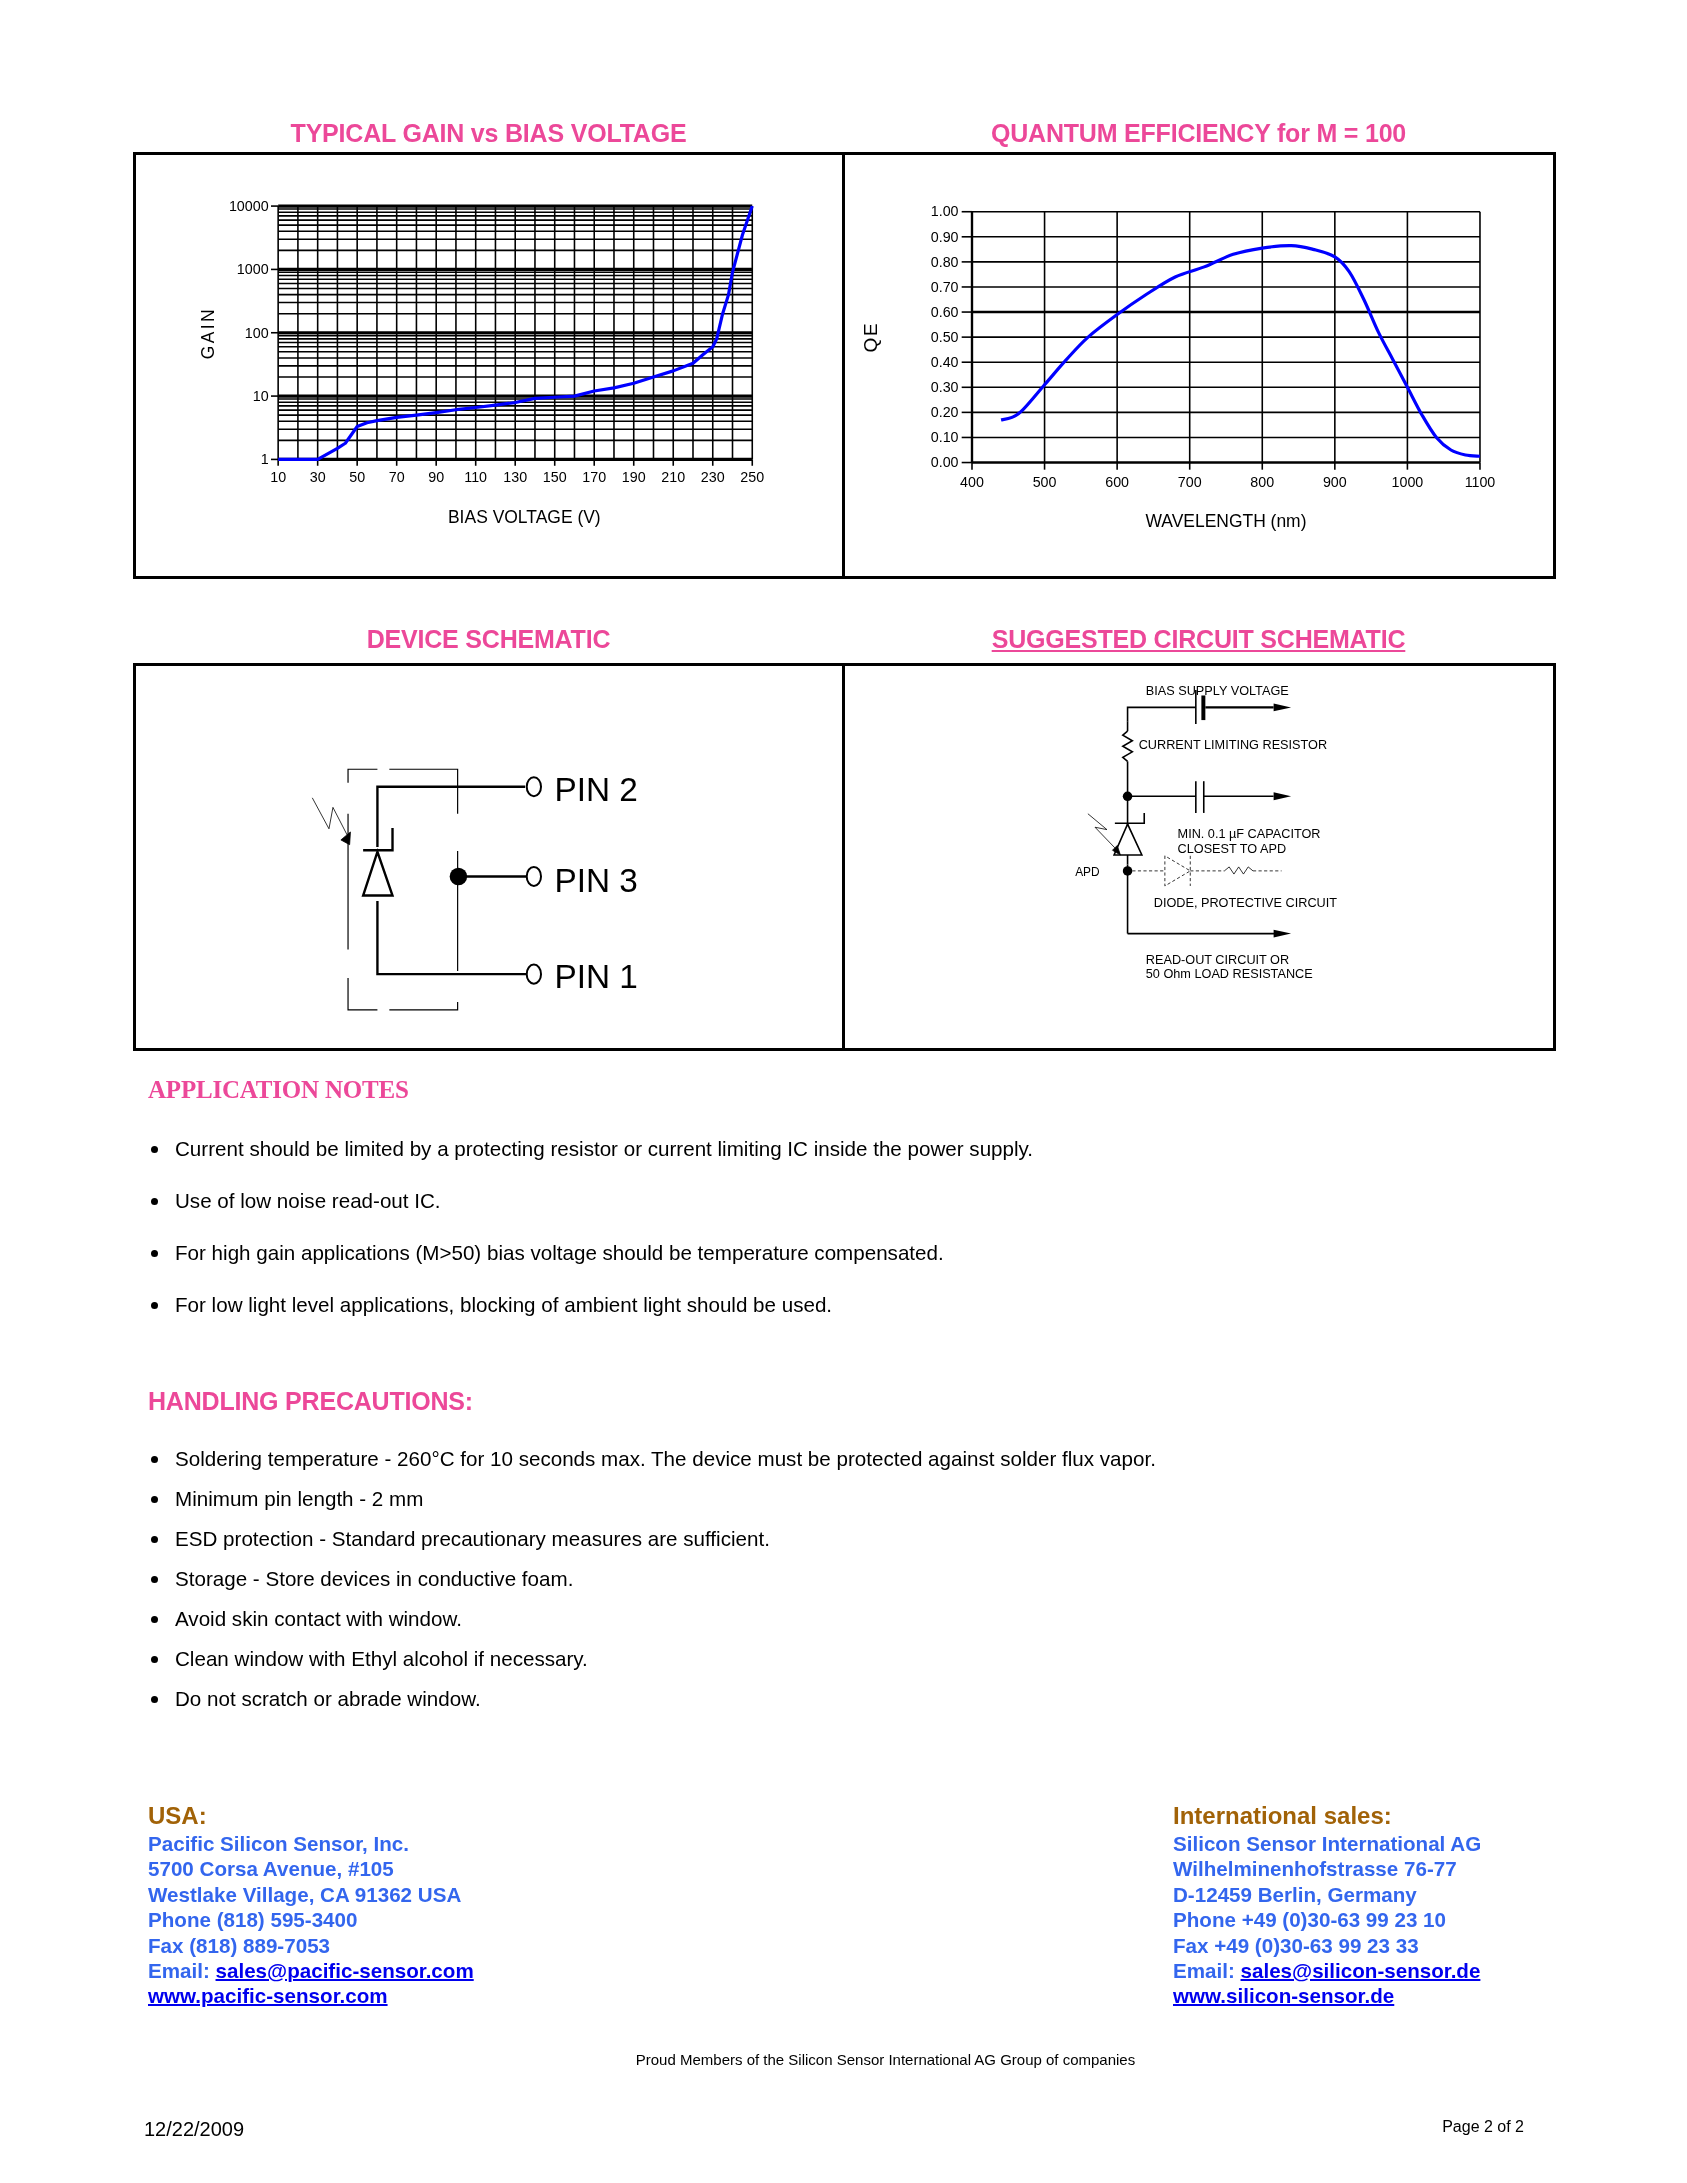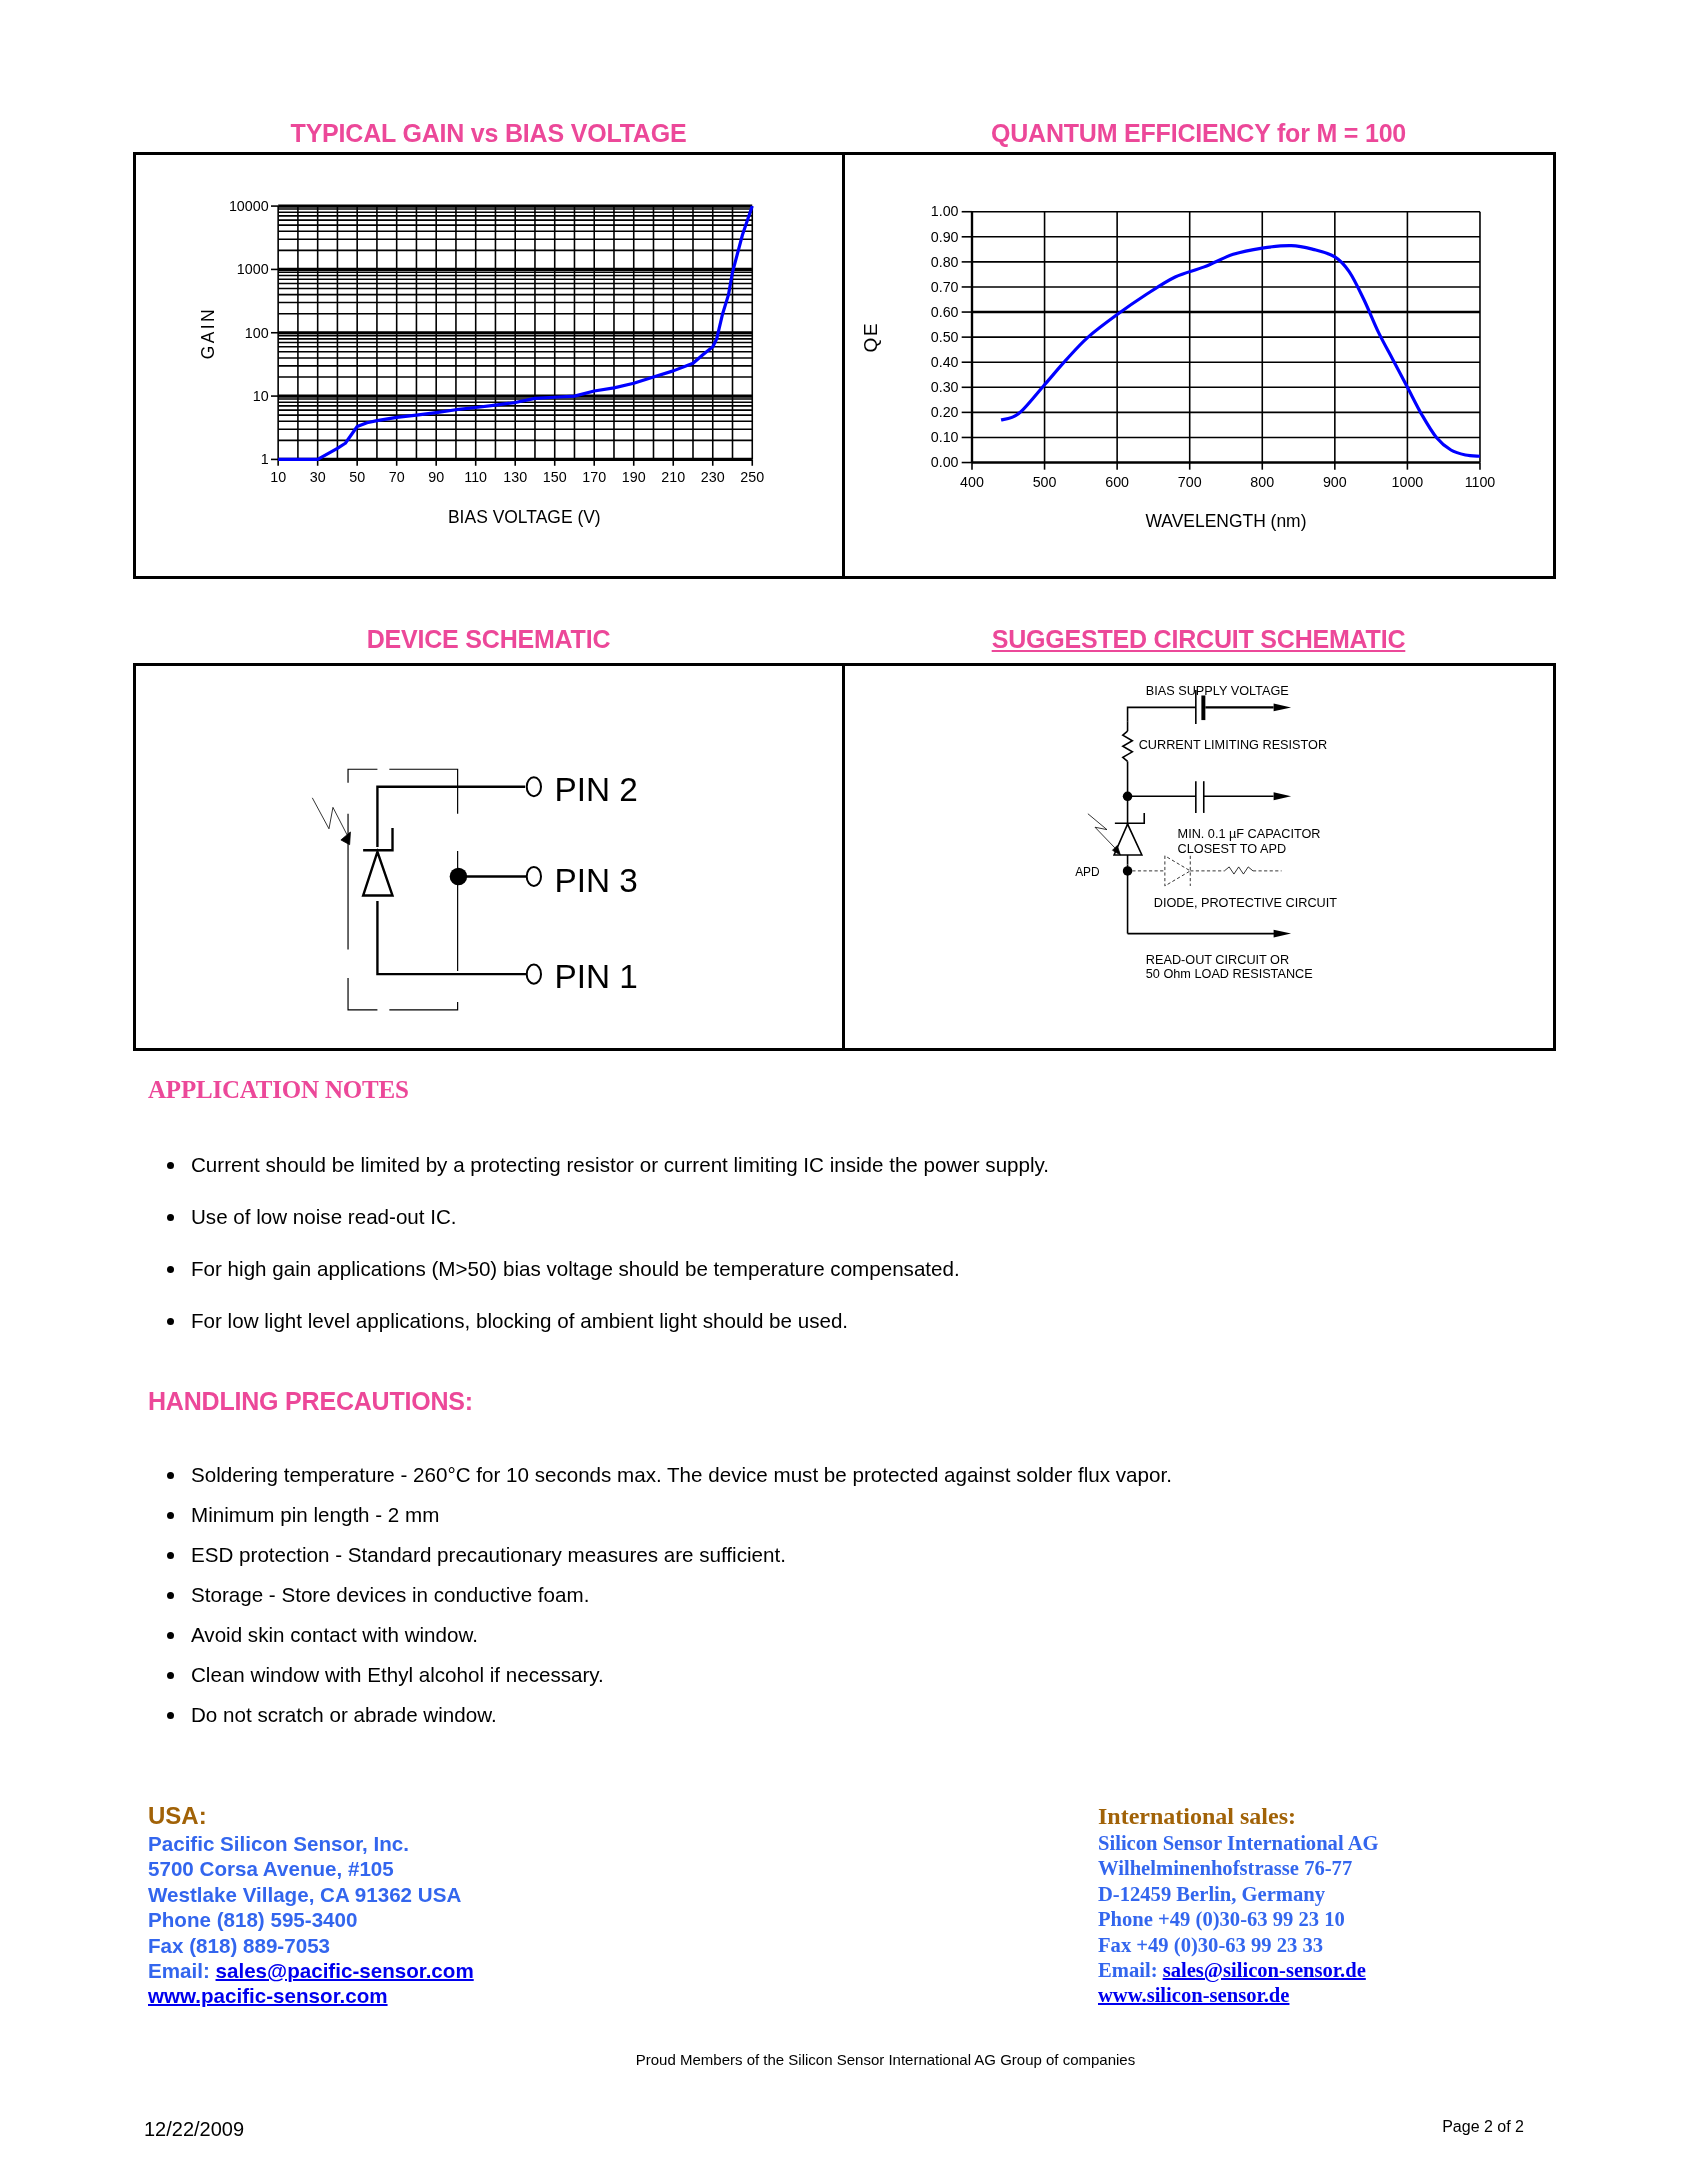--- a/index.html
+++ b/index.html
@@ -5,21 +5,21 @@
   html, body { margin: 0; padding: 0; background: #ffffff; }
   body { width: 1687px; height: 2183px; position: relative; overflow: hidden;
          font-family: "Liberation Sans", sans-serif; color: #000; }
   .abs { position: absolute; }
   .sec-title { position: absolute; color: #ec4899; font-weight: bold; font-size: 25px;
                font-family: "Liberation Sans", sans-serif; white-space: nowrap; letter-spacing: -0.2px; }
   .center { text-align: center; }
   .frame { position: absolute; border: 3.2px solid #000; box-sizing: border-box; }
   .vdiv { position: absolute; width: 3.2px; background: #000; }
   svg text { font-family: "Liberation Sans", sans-serif; }
-  .notes-list, .prec-list { position: absolute; left: 151px; margin: 16px; padding: 0; list-style: none; }
+  .notes-list, .prec-list { position: absolute; left: 151px; margin: 0; padding: 0; list-style: none; }
   .notes-list li, .prec-list li { position: relative; padding-left: 24px; font-size: 20.6px; white-space: nowrap; }
   .notes-list li { height: 52px; }
   .prec-list li { height: 40px; }
   .bullet { position: absolute; left: 0; top: 8.7px; width: 7.1px; height: 7.1px; border-radius: 50%; background: #000; }
   .contact { position: absolute; font-weight: bold; font-size: 20.6px; line-height: 25.4px; }
   .contact .head { color: #a16207; font-size: 24px; line-height: 30px; }
   .contact .blue { color: #3366ee; }
   .contact a { color: #0000ee; text-decoration: underline; text-decoration-thickness: 2.4px; }
   .footer-small { position: absolute; font-size: 15px; white-space: nowrap; }
 </style>
@@ -315,21 +315,21 @@
   <div class="head">USA:</div>
   <div class="blue">Pacific Silicon Sensor, Inc.</div>
   <div class="blue">5700 Corsa Avenue, #105</div>
   <div class="blue">Westlake Village, CA 91362 USA</div>
   <div class="blue">Phone (818) 595-3400</div>
   <div class="blue">Fax (818) 889-7053</div>
   <div class="blue"><span>Email: </span><a>sales@pacific-sensor.com</a></div>
   <div><a>www.pacific-sensor.com</a></div>
 </div>
 
-<div class="contact" style="left:1098px; top:1801px;font-family:Liberation Serif, serif;">
+<div class="contact" style="left:1173px; top:1801px;">
   <div class="head">International sales:</div>
   <div class="blue">Silicon Sensor International AG</div>
   <div class="blue">Wilhelminenhofstrasse 76-77</div>
   <div class="blue">D-12459 Berlin, Germany</div>
   <div class="blue">Phone +49 (0)30-63 99 23 10</div>
   <div class="blue">Fax +49 (0)30-63 99 23 33</div>
   <div class="blue"><span>Email: </span><a>sales@silicon-sensor.de</a></div>
   <div><a>www.silicon-sensor.de</a></div>
 </div>
 

